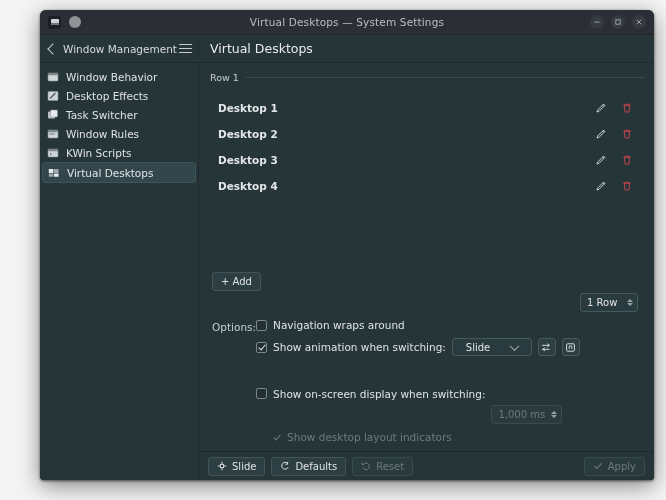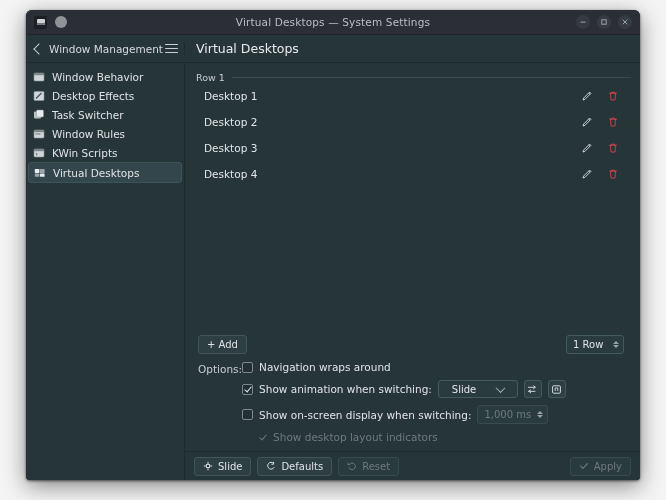--- a/index.html
+++ b/index.html
@@ -12,21 +12,21 @@
     overflow: hidden;
   }
   .desktop-bg {
     position: absolute;
     inset: 0;
     background: #f4f4f4;
   }
   
   .window {
     position: absolute;
-    left: 26px;
+    left: 40px;
     top: 10px;
     width: 614px;
     height: 470px;
     background: #263538;
     border-radius: 6px 6px 4px 4px;
     box-shadow: 0 6px 22px rgba(0,0,0,0.45), 0 1px 3px rgba(0,0,0,0.6);
     overflow: hidden;
     display: flex;
     flex-direction: column;
   }
@@ -194,30 +194,30 @@
     display: flex;
     flex-direction: column;
     min-height: 0;
   }
   .row-legend {
     display: flex;
     align-items: center;
     gap: 7px;
     font-size: 9.5px;
     color: #c9ced1;
-    margin-bottom: 0;
+    margin-bottom: 12px;
     padding-left: 2px;
     text-align: center;
   }
   .row-legend .rule {
     flex: 1;
     height: 1px;
     background: #3a4a4e;
   }
-  .desk-list { display: flex; flex-direction: column; }
+  .desk-list { display: flex; flex-direction: column; font-weight: bold; }
   .desk-row {
     height: 26px;
     display: flex;
     align-items: center;
     padding: 0 4px 0 10px;
     font-size: 10.5px;
     color: #e2e6e8;
     border-radius: 3px;
     cursor: default;
   }
@@ -260,20 +260,21 @@
     align-items: center;
     background: #2a3b3f;
     border: 1px solid #435a5f;
     border-radius: 3px;
     height: 19px;
     padding: 0 4px 0 6px;
     font-size: 10px;
     color: #dfe3e6;
     box-sizing: border-box;
     gap: 6px;
+    margin-top: 42px;
   }
   .spin .val { min-width: 34px; }
   .spin.muted { border-color: #3a4b50; }
   .spin.muted .val { color: #6f7a7d; }
   .spin-arrows {
     display: flex;
     flex-direction: column;
     gap: 1px;
     align-items: center;
     color: #aab2b5;

